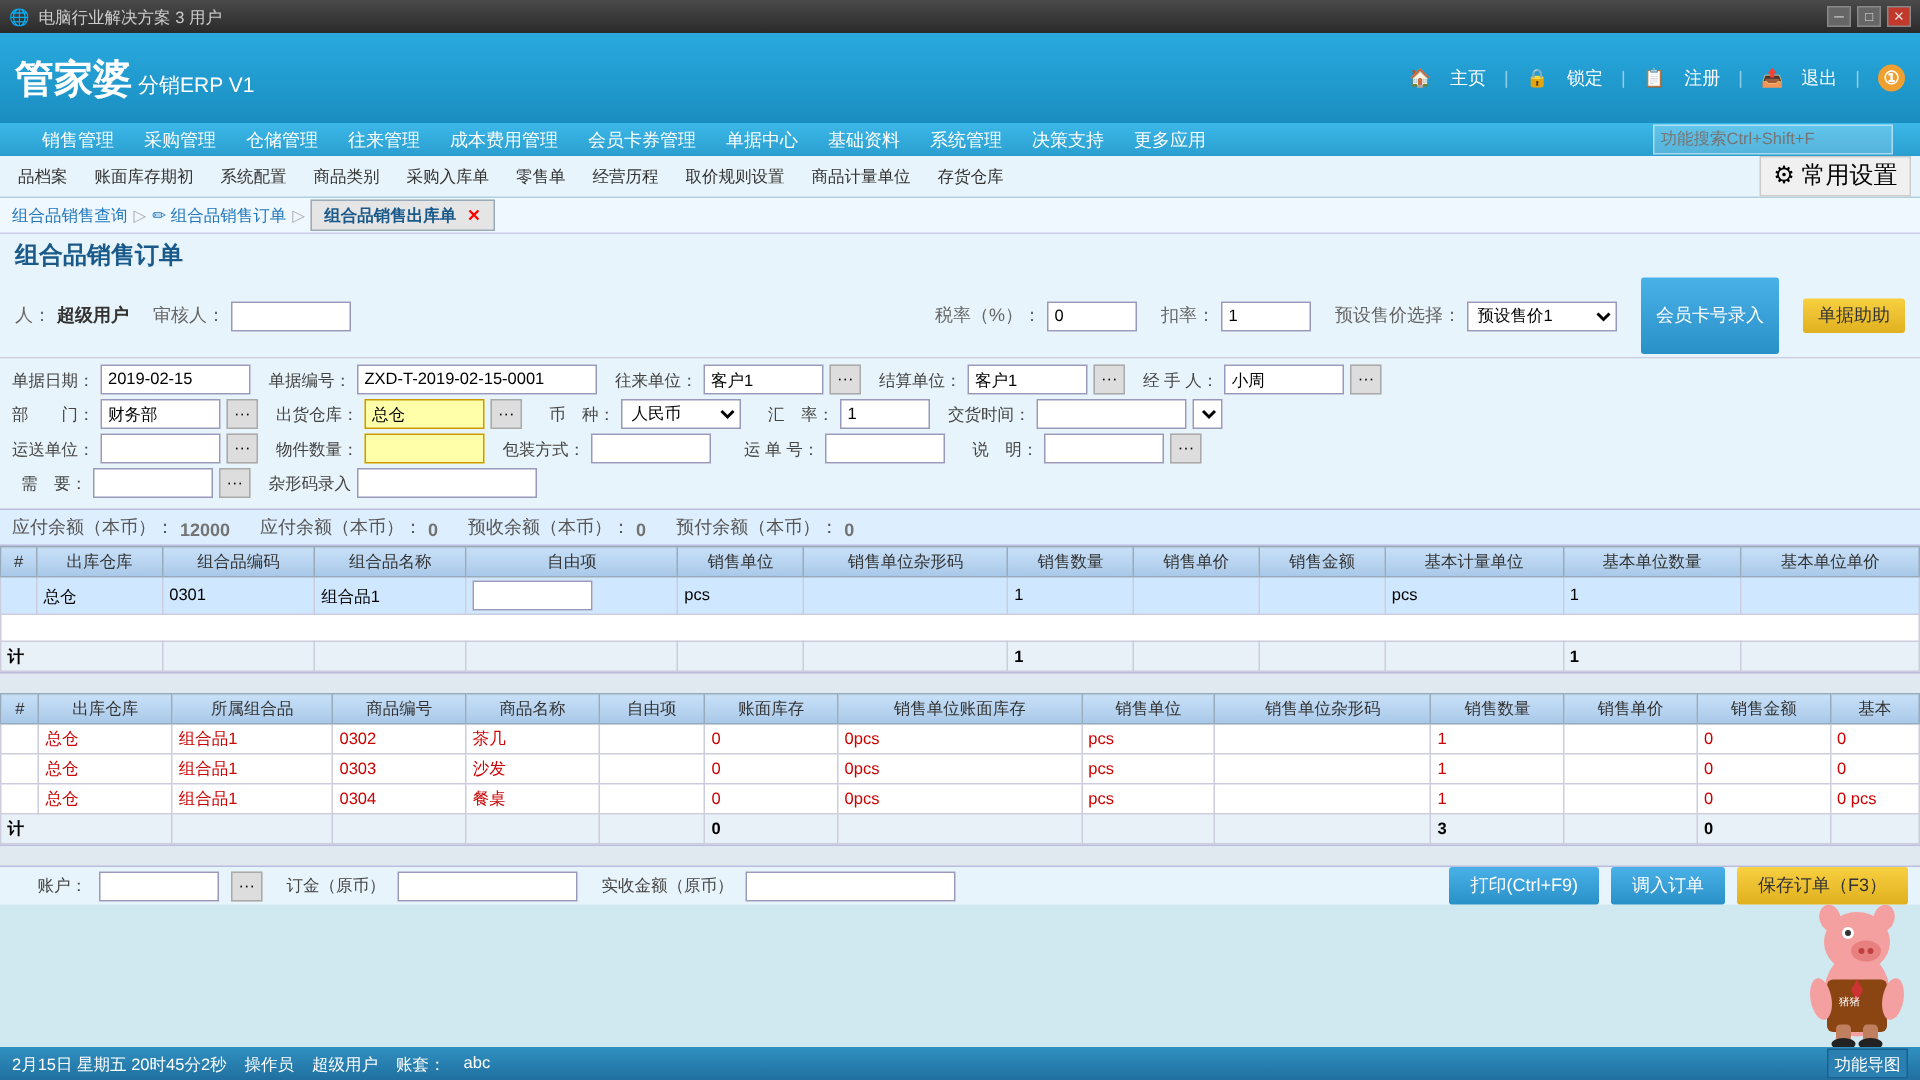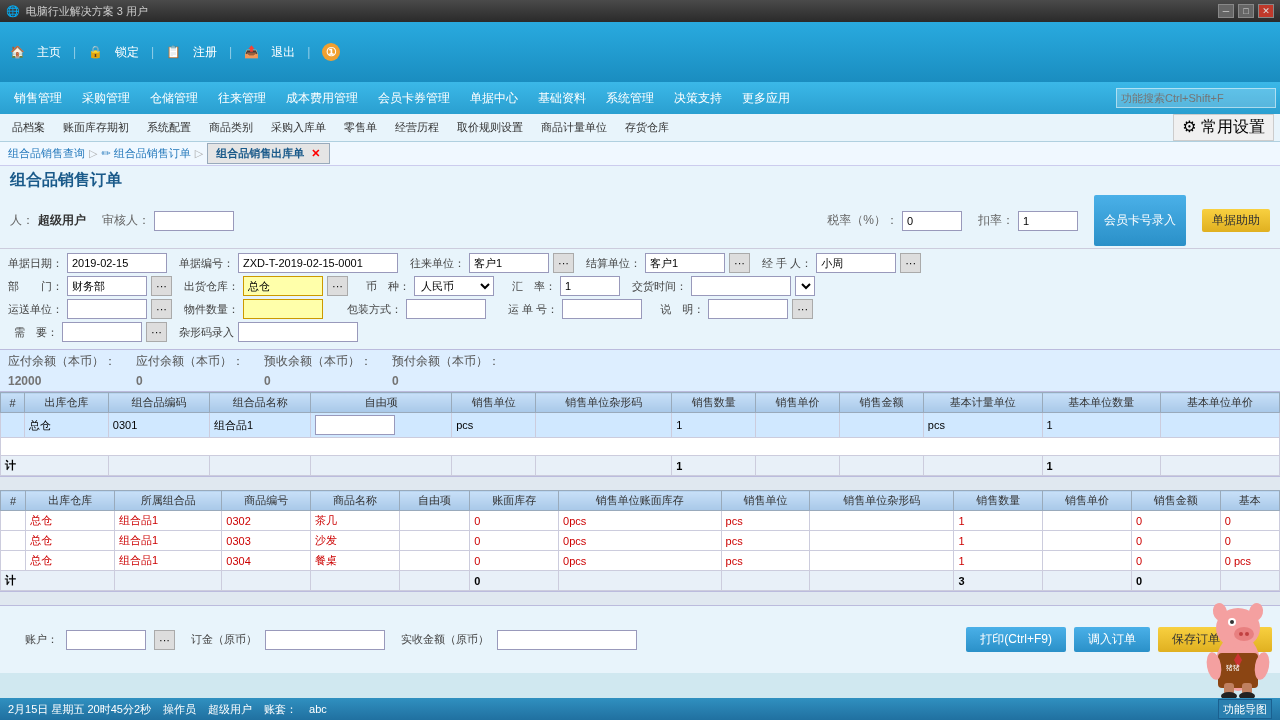--- a/index.html
+++ b/index.html
@@ -13,21 +13,21 @@
 
     
     #header { background: linear-gradient(to bottom, #29aadf, #1a8dc0); height: 60px; display: flex; align-items: center; justify-content: space-between; padding: 0 10px; }
     #logo { color: white; font-size: 26px; font-weight: bold; display: flex; align-items: baseline; gap: 4px; }
     #logo .sub { font-size: 14px; font-weight: normal; }
     #header-right { display: flex; align-items: center; gap: 12px; color: white; font-size: 12px; }
     #header-right span { cursor: pointer; display: flex; align-items: center; gap: 2px; }
     #header-right .sep { color: rgba(255,255,255,0.5); }
 
     
-    #main-menu { background: linear-gradient(to bottom, #3bb8e8, #2a9fd0); height: 32px; display: flex; align-items: center; padding: 0 4px; }
+    #main-menu { background: linear-gradient(to bottom, #3bb8e8, #2a9fd0); height: 22px; display: flex; align-items: center; padding: 0 18px; }
     .menu-item { color: white; padding: 0 10px; height: 30px; display: flex; align-items: center; cursor: pointer; font-size: 12px; white-space: nowrap; }
 
     
     #sub-toolbar { background: #e8f4fb; height: 28px; display: flex; align-items: center; padding: 0 6px; border-bottom: 1px solid #b0d0e0; gap: 6px; }
     .sub-tool-item { color: #333; font-size: 11px; cursor: pointer; padding: 2px 6px; white-space: nowrap; }
     #settings-btn { margin-left: auto; background: #f0f0f0; border: 1px solid #ccc; padding: 2px 8px; font-size: 16px; cursor: pointer; }
 
     
     #breadcrumb { background: #f0f8ff; height: 24px; display: flex; align-items: center; padding: 0 8px; border-bottom: 1px solid #cce; font-size: 11px; gap: 4px; color: #555; }
     .bc-item { cursor: pointer; color: #2277bb; }
@@ -54,41 +54,41 @@
     .f-input.w100 { width: 100px; }
     .f-input.w120 { width: 120px; }
     .f-input.w140 { width: 140px; }
     .f-input.w160 { width: 160px; }
     .f-select { border: 1px solid #99b; padding: 1px 2px; background: white; font-size: 11px; height: 20px; }
     .f-input-yellow { background: #ffffaa; border: 1px solid #cc9900; }
     .f-btn { background: #ddd; border: 1px solid #aaa; padding: 1px 4px; cursor: pointer; font-size: 11px; height: 20px; }
 
     
     #summary-row { background: #ddeeff; padding: 3px 8px; display: flex; align-items: center; gap: 20px; font-size: 12px; border-bottom: 1px solid #bbd; }
-    .sum-item { display: flex; align-items: flex-start; gap: 4px; flex-direction: column; }
+    .sum-item { display: flex; align-items: flex-end; gap: 4px; }
     .sum-label { color: #555; }
     .sum-value { color: #737373; font-weight: bold; }
 
     
     #upper-table-wrap { overflow-x: auto; background: white; }
     table { border-collapse: collapse; font-size: 11px; width: 100%; }
     th { background: linear-gradient(to bottom, #c8e0f8, #a8c8e8); border: 1px solid #9ab; padding: 2px 4px; white-space: nowrap; font-weight: normal; color: #333; }
     td { border: 1px solid #ccd; padding: 2px 4px; white-space: nowrap; background: white; }
     tr.selected-row td { background: #d0e8ff; }
     .td-sum { background: #e8f0f8 !important; font-weight: bold; }
 
     
     .scroll-row { height: 14px; background: #e0e8f0; border-top: 1px solid #bbd; overflow-x: auto; }
 
     
     #lower-table-wrap { overflow-x: auto; background: white; }
     tr.row-red td { color: #cc0000; }
 
     
-    #bottom-form { background: #e8f4fb; padding: 21px 8px; border-top: 1px solid #bbd; display: flex; align-items: center; gap: 8px; }
+    #bottom-form { background: #e8f4fb; padding: 0 8px; border-top: 1px solid #bbd; display: flex; align-items: center; gap: 8px; }
     .bottom-btn { background: linear-gradient(to bottom, #4ab0e8, #2a90c8); color: white; border: none; padding: 4px 14px; cursor: pointer; font-size: 12px; border-radius: 2px; }
 
     
     #status-bar { background: linear-gradient(to bottom, #3090c0, #2070a0); height: 22px; display: flex; align-items: center; justify-content: space-between; padding: 0 8px; color: white; font-size: 11px; position: absolute; bottom: 0; width: 100%; }
 
     
     #mascot-area { position: absolute; right: 2px; bottom: 22px; width: 80px; height: 110px; pointer-events: none; }
 
     .tab-active { background: white; border-top: 2px solid #2a9fd0; color: #1a5a8a; font-weight: bold; }
   </style>
@@ -101,20 +101,24 @@
     <span>电脑行业解决方案 3 用户</span>
   </div>
   <div class="win-controls">
     <div class="win-btn">─</div>
     <div class="win-btn">□</div>
     <div class="win-btn" style="background:#c0392b;">✕</div>
   </div>
 </div>
 
 <div id="header">
+  <div id="logo">
+    <span style="font-family:serif;">管家婆</span>
+    <span class="sub">分销ERP V1</span>
+  </div>
   <div id="header-right">
     <span>🏠</span>
     <span>主页</span>
     <span class="sep">|</span>
     <span>🔒</span>
     <span>锁定</span>
     <span class="sep">|</span>
     <span>📋</span>
     <span>注册</span>
     <span class="sep">|</span>
@@ -184,20 +188,26 @@
     </div>
     <div style="flex:1"></div>
     <div class="meta-group">
       <span class="meta-label">税率（%）：</span>
       <input class="f-input w60" value="0" style="">
     </div>
     <div class="meta-group">
       <span class="meta-label">扣率：</span>
       <input class="f-input w60" value="1" style="">
     </div>
+    <div class="meta-group">
+      <span class="meta-label">预设售价选择：</span>
+      <select class="f-select" style="width:100px;">
+        <option>预设售价1</option>
+      </select>
+    </div>
     <button class="btn-primary">会员卡号录入</button>
     <button class="btn-help">单据助助</button>
   </div>
 </div>
 
 <div id="form-area">
   <div class="form-row">
     <span class="f-label">单据日期：</span>
     <input class="f-input w100" value="2019-02-15" style="">
     <span class="f-label" style="margin-left:8px;">单据编号：</span>
@@ -226,21 +236,21 @@
     <span class="f-label" style="margin-left:8px;">交货时间：</span>
     <input class="f-input w100" value="" style="">
     <select class="f-select" style="width:20px;"><option></option></select>
   </div>
   <div class="form-row">
     <span class="f-label">运送单位：</span>
     <input class="f-input w80" value="" style="">
     <button class="f-btn">···</button>
     <span class="f-label" style="margin-left:8px;">物件数量：</span>
     <input class="f-input f-input-yellow w80" value="" style="">
-    <span class="f-label" style="margin-left:20px;">包装方式：</span>
+    <span class="f-label" style="margin-left:8px;">包装方式：</span>
     <input class="f-input w80" value="" style="">
     <span class="f-label" style="margin-left:18px;">运 单 号：</span>
     <input class="f-input w80" value="" style="">
     <span class="f-label" style="margin-left:8px;">说　明：</span>
     <input class="f-input w80" value="" style="">
     <button class="f-btn">···</button>
   </div>
   <div class="form-row">
     <span class="f-label">需　要：</span>
     <input class="f-input w80" value="" style="">

